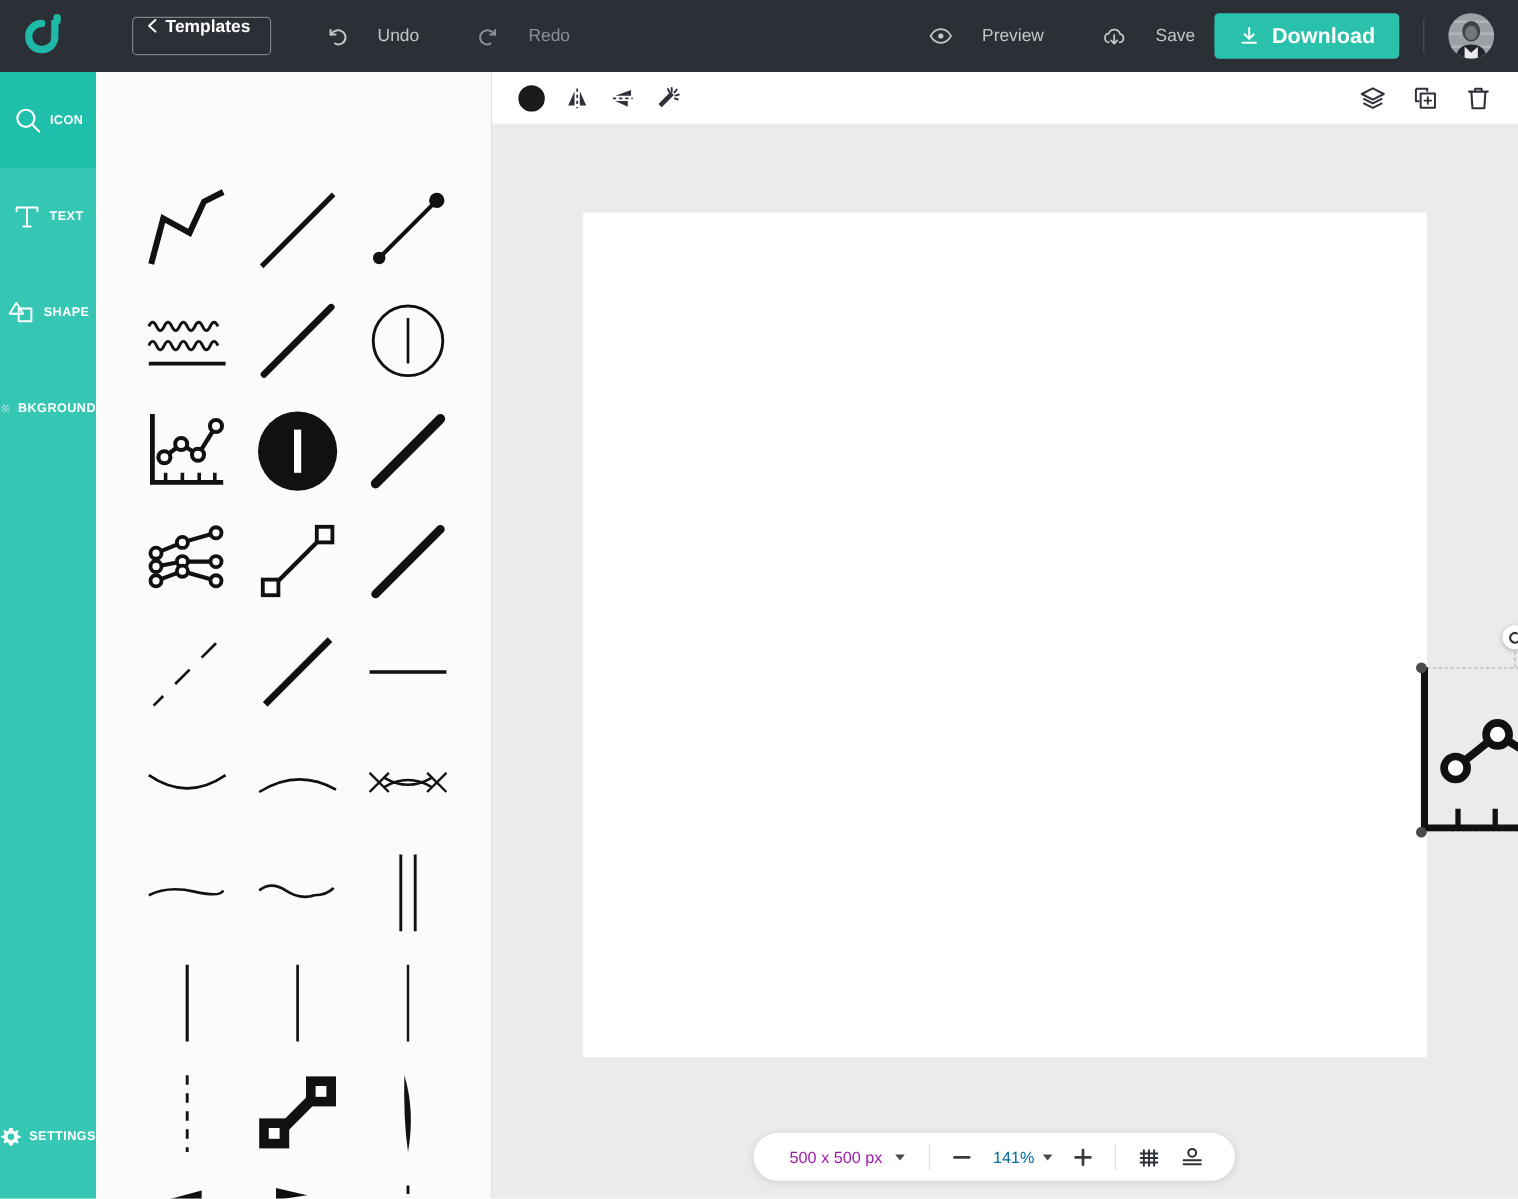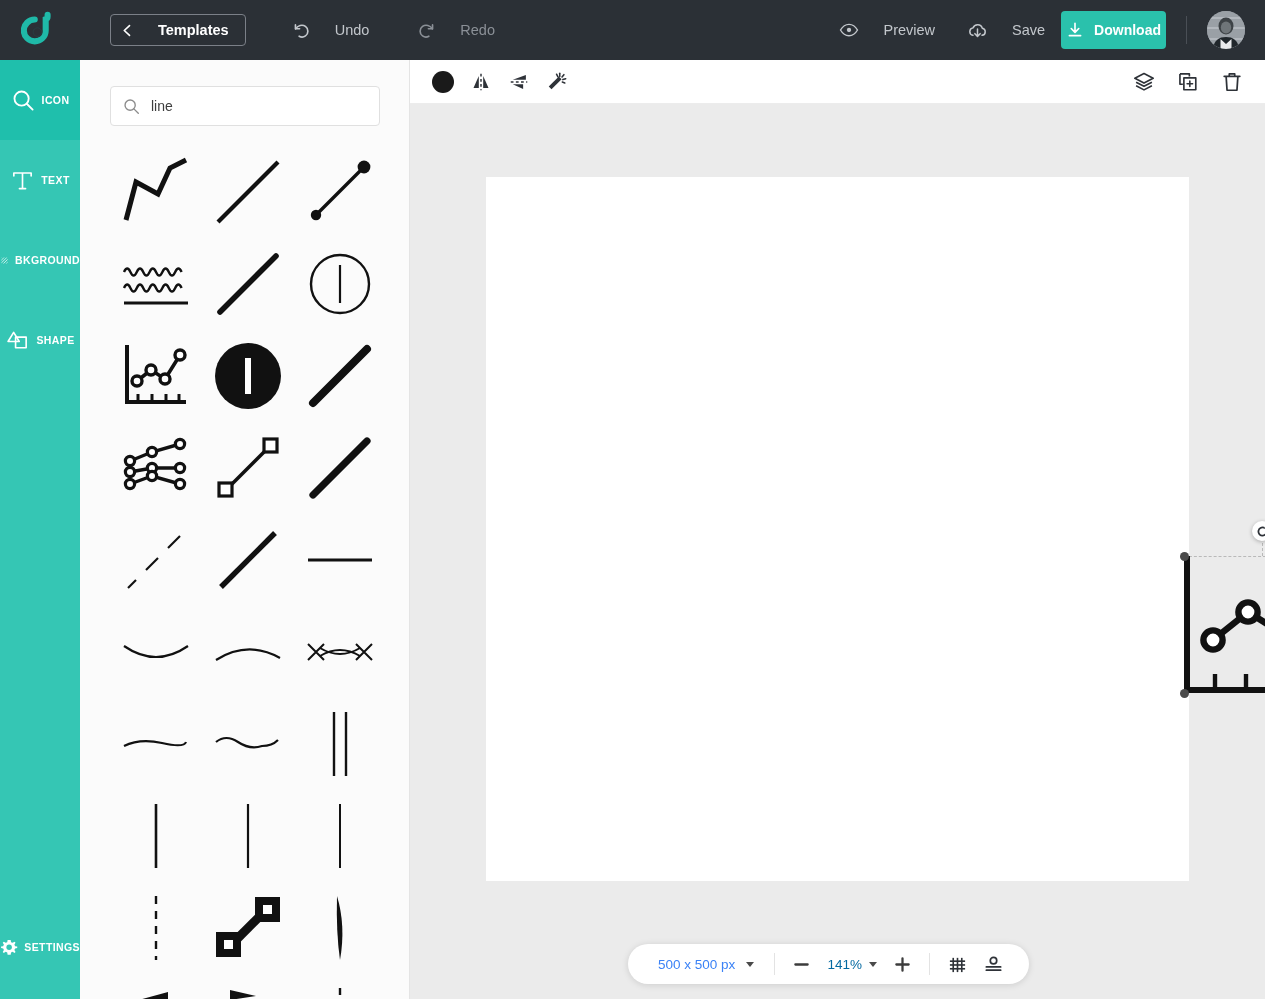--- a/index.html
+++ b/index.html
@@ -16,37 +16,37 @@
     position: absolute; left: 0; top: 0; width: 1265px; height: 60px;
     background: #2b3036; display: flex; align-items: center;
   }
   .logo-wrap {
     width: 80px; height: 60px; display: flex; align-items: center; justify-content: center;
   }
   .logo { width: 38px; height: 38px; }
   .tmpl-btn {
     margin-left: 30px; height: 32px; padding: 0 16px 0 10px;
     border: 1px solid #7b8088; border-radius: 4px;
-    display: flex; align-items: center; gap: 24px;
+    display: flex; gap: 4px;
     color: #ffffff; font-size: 14.5px; font-weight: bold;
     background: transparent; cursor: pointer;
   }
   .tb-item {
     display: flex; align-items: center; gap: 24px;
     color: #c3c7cc; font-size: 14.5px; cursor: pointer;
     height: 60px; padding: 0 4px;
   }
   .tb-item.undo { margin-left: 42px; }
   .tb-item.redo { margin-left: 40px; color: #8b9097; }
   .tb-spacer { flex: 1; }
-  .tb-item.preview { margin-right: 24px; }
+  .tb-item.preview { margin-right: 40px; }
   .tb-item.save { margin-right: 12px; }
   .dl-btn {
-    height: 38px; padding: 0 5px; border: none; border-radius: 4px;
-    background: #2ac1ac; color: #ffffff; font-size: 14px; font-weight: bold;
+    height: 38px; padding: 0 20px; border: none; border-radius: 4px;
+    background: #2ac1ac; color: #ffffff; font-size: 18px; font-weight: bold;
     display: flex; align-items: center; gap: 10px; cursor: pointer;
   }
   .tb-div { width: 1px; height: 28px; background: #4a4f56; margin: 0 20px; }
   .avatar {
     width: 38px; height: 38px; border-radius: 50%; overflow: hidden;
     margin-right: 20px; cursor: pointer; background: #8a8f96;
   }
 
   
   .rail {
@@ -132,21 +132,21 @@
 
   
   .zoombar {
     position: absolute; left: 628px; top: 944px; height: 40px;
     background: #ffffff; border-radius: 20px;
     box-shadow: 0 1px 7px rgba(0,0,0,0.13);
     display: flex; align-items: center; padding: 0 4px;
   }
   .zb-size {
     display: flex; align-items: center; gap: 11px; padding: 0 20px 0 26px;
-    font-size: 13.5px; color: #3b82f6; cursor: pointer;
+    font-size: 13.5px; color: #a21caf; cursor: pointer;
   }
   .zb-div { width: 1px; height: 22px; background: #e3e3e3; }
   .zb-zoom { display: flex; align-items: center; gap: 16px; padding: 0 18px; }
   .zb-pm { cursor: pointer; display: flex; align-items: center; }
   .zb-pct {
     font-size: 13.5px; color: #0369a1; display: flex; align-items: center;
     gap: 7px; cursor: pointer; min-width: 52px; justify-content: center;
   }
   .zb-icons { display: flex; align-items: center; gap: 17px; padding: 0 22px 0 18px; }
   .caret { width: 0; height: 0; border-left: 4.5px solid transparent;
@@ -237,62 +237,55 @@
         <circle cx="11" cy="11" r="7.4" fill="none" stroke="#ffffff" stroke-width="1.9"></circle>
         <path d="M16.4 16.4 L22.5 22.5" stroke="#ffffff" stroke-width="1.9" stroke-linecap="round"></path>
       </svg>
       <span class="rail-lbl">ICON</span>
     </div>
     <div class="rail-item">
       <svg width="25" height="25" viewBox="0 0 26 26">
         <path d="M4 5.2 L22 5.2 M4 5.2 L4 8.3 M22 5.2 L22 8.3 M13 5.2 L13 21.5 M9.8 21.5 L16.2 21.5" fill="none" stroke="#ffffff" stroke-width="1.7" stroke-linecap="round"></path>
       </svg>
       <span class="rail-lbl">TEXT</span>
+    </div>
+    <div class="rail-item">
+      <svg width="25" height="25" viewBox="0 0 26 26">
+        <path d="M9 4.5 L14.8 14 L3.2 14 Z" fill="none" stroke="#ffffff" stroke-width="1.7" stroke-linejoin="round"></path>
+        <rect x="11" y="9.5" width="11" height="11" fill="none" stroke="#ffffff" stroke-width="1.7" stroke-linejoin="round"></rect>
+      </svg>
+      <span class="rail-lbl">SHAPE</span>
     </div>
     <div class="rail-item">
       <svg width="25" height="25" viewBox="0 0 26 26">
         <defs>
             <clipPath id="hc">
               <rect x="4" y="4" width="18" height="18" rx="1.5"></rect>
             </clipPath>
           </defs>
         <g clip-path="url(#hc)" stroke="#ffffff" stroke-width="2.1">
           <path d="M-2 10 L10 -2"></path>
             <path d="M-2 18 L18 -2"></path>
             <path d="M-2 26 L26 -2"></path>
           <path d="M6 26 L26 6"></path>
             <path d="M14 26 L26 14"></path>
         </g>
       </svg>
       <span class="rail-lbl">BKGROUND</span>
     </div>
-    <div class="rail-item">
-      <svg width="25" height="25" viewBox="0 0 26 26">
-        <path d="M9 4.5 L14.8 14 L3.2 14 Z" fill="none" stroke="#ffffff" stroke-width="1.7" stroke-linejoin="round"></path>
-        <rect x="11" y="9.5" width="11" height="11" fill="none" stroke="#ffffff" stroke-width="1.7" stroke-linejoin="round"></rect>
-      </svg>
-      <span class="rail-lbl">SHAPE</span>
-    </div>
     <div class="rail-item settings">
       <svg width="23" height="23" viewBox="0 0 24 24">
         <path d="M12 2.2 L14 2.2 L14.5 5 L16.6 5.9 L19 4.4 L20.4 5.8 L18.9 8.2 L19.8 10.3 L22.6 10.8 L22.6 12.8 L19.8 13.3 L18.9 15.4 L20.4 17.8 L19 19.2 L16.6 17.7 L14.5 18.6 L14 21.4 L12 21.4 L10 21.4 L9.5 18.6 L7.4 17.7 L5 19.2 L3.6 17.8 L5.1 15.4 L4.2 13.3 L1.4 12.8 L1.4 10.8 L4.2 10.3 L5.1 8.2 L3.6 5.8 L5 4.4 L7.4 5.9 L9.5 5 L10 2.2 Z" fill="#ffffff"></path>
         <circle cx="12" cy="11.8" r="3.6" fill="#35c6b4"></circle>
       </svg>
       <span class="rail-lbl">SETTINGS</span>
     </div>
   </div>
 
   <div class="panel">
-    <div class="search-box">
-      <svg width="17" height="17" viewBox="0 0 20 20">
-        <circle cx="8.4" cy="8.4" r="6" fill="none" stroke="#8c8c8c" stroke-width="1.6"></circle>
-        <path d="M12.8 12.8 L18 18" stroke="#8c8c8c" stroke-width="1.6" stroke-linecap="round"></path>
-      </svg>
-      <input class="search-input" type="text" value="line" placeholder="Search icons" style="">
-    </div>
 
     <div class="icon-grid">
 
       <div class="icon-cell">
         <svg width="72" height="72" viewBox="0 0 72 72">
           <path d="M6 64 L16 26 L38 38 L50 12 L66 4" fill="none" stroke="#111" stroke-width="5" stroke-linejoin="miter"></path>
         </svg>
       </div>
       <div class="icon-cell">
         <svg width="72" height="72" viewBox="0 0 72 72">

